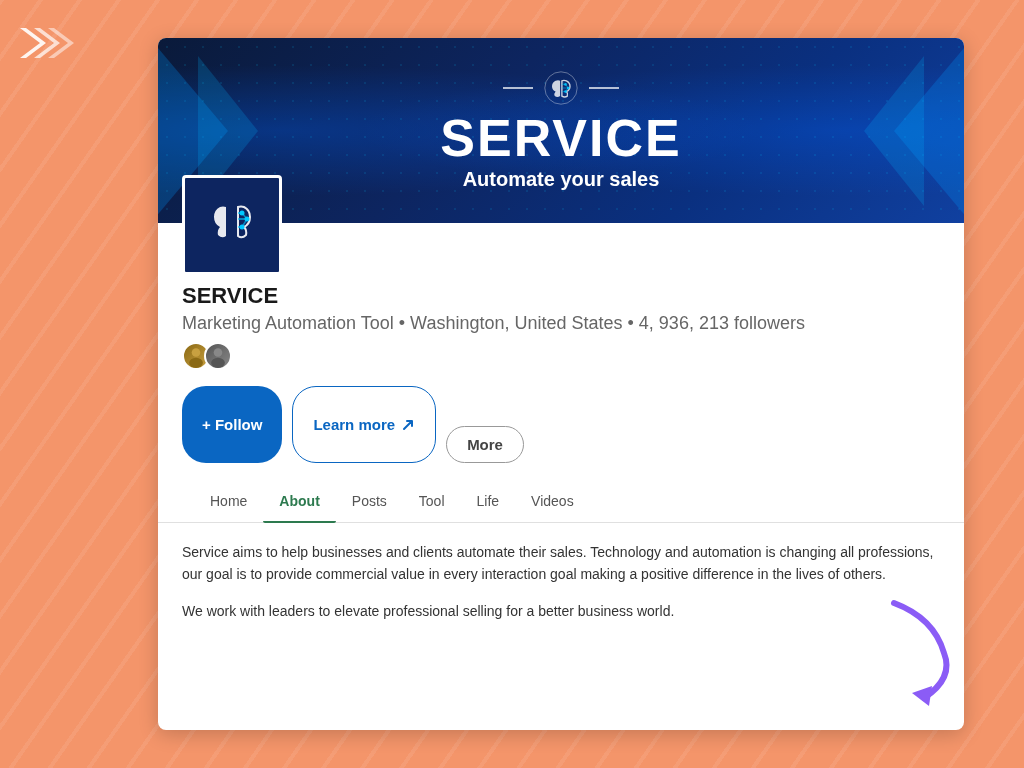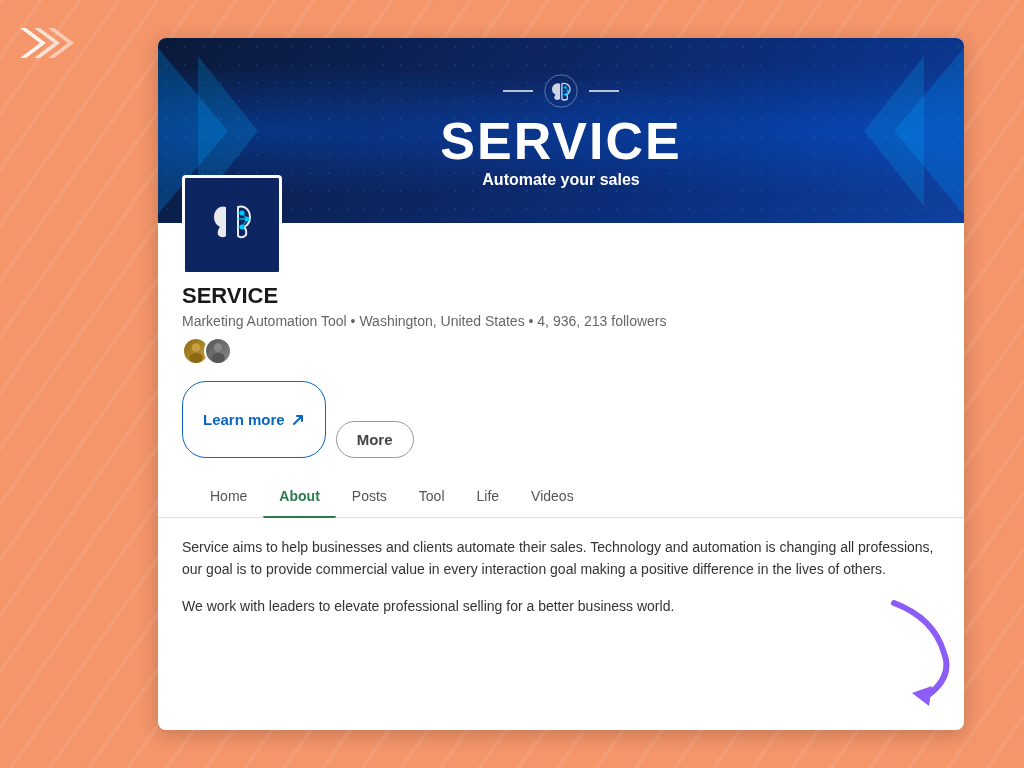--- a/index.html
+++ b/index.html
@@ -164,21 +164,21 @@
 
     .banner-title {
       font-size: 52px;
       font-weight: 900;
       color: #fff;
       letter-spacing: 2px;
       line-height: 1;
     }
 
     .banner-subtitle {
-      font-size: 16px;
+      font-size: 20px;
       font-weight: 700;
       color: #fff;
       margin-top: 4px;
     }
 
     
     .profile-section {
       padding: 0 24px 0 24px;
       position: relative;
     }
@@ -207,21 +207,21 @@
     }
 
     .company-name {
       font-size: 22px;
       font-weight: 700;
       color: #1a1a1a;
       margin-bottom: 4px;
     }
 
     .company-meta {
-      font-size: 14px;
+      font-size: 18px;
       color: #666;
       margin-bottom: 8px;
     }
 
     .employees-row {
       display: flex;
       align-items: center;
       gap: 8px;
       margin-bottom: 16px;
     }
@@ -431,20 +431,21 @@
           <div class="avatar avatar-2">
             <svg viewBox="0 0 28 28" fill="none">
               <circle cx="14" cy="10" r="5" fill="#888"></circle>
               <ellipse cx="14" cy="22" rx="8" ry="6" fill="#555"></ellipse>
             </svg>
           </div>
         </div>
       </div>
 
       <div class="action-buttons">
+        <button class="btn-follow">+ Follow</button>
         <button class="btn-learn-more">
           <span>Learn more</span>
           <svg width="14" height="14" viewBox="0 0 14 14" fill="none">
             <path d="M3 11L11 3M11 3H6M11 3V8" stroke="#0A66C2" stroke-width="2" stroke-linecap="round" stroke-linejoin="round"></path>
           </svg>
         </button>
         <button class="btn-more">More</button>
       </div>
     </div>
 

